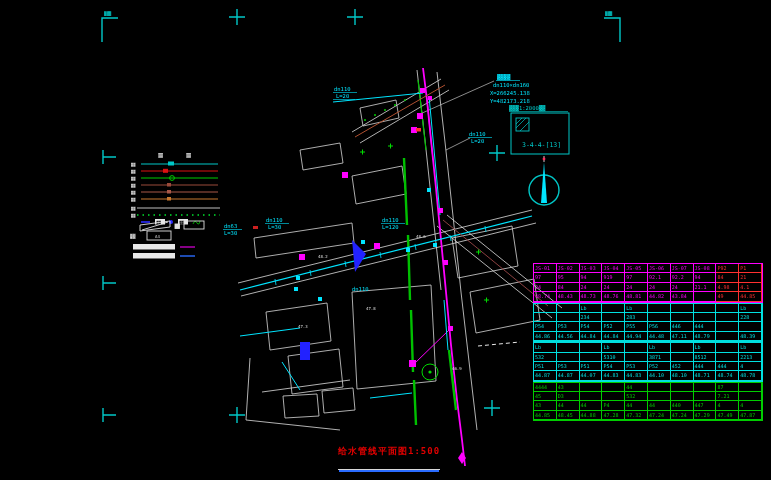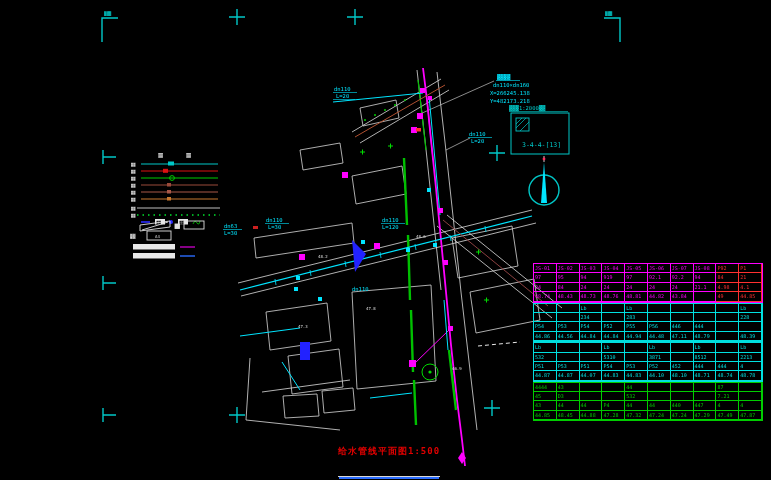--- a/index.html
+++ b/index.html
@@ -7,21 +7,21 @@
          font-family:"DejaVu Sans Mono",monospace;}
   svg{position:absolute;inset:0;}
   
   .pipe-table{position:absolute;left:533px;top:263px;width:230px;}
   .tgroup{display:grid;grid-template-columns:repeat(10,1fr);border:1px solid var(--gc);}
   .tcell{color:var(--gc);border-right:1px solid var(--gc);border-bottom:1px solid var(--gc);
          font-size:5px;height:8.4px;line-height:8.4px;padding-left:1px;overflow:hidden;
          white-space:nowrap;}
   
   .title{position:absolute;left:338px;top:445px;color:#e00000;font-size:9px;font-weight:bold;
-         letter-spacing:1px;padding-bottom:18px;border-bottom:1px solid #d8d8d8;
+         letter-spacing:1px;padding-bottom:11px;border-bottom:1px solid #d8d8d8;
          box-shadow:0 3px 0 -1px #2a6cff;}
   .title .scale{color:#e00000;}
 </style>
 </head>
 <body>
 
 <div class="stage">
 
 <svg width="771" height="480" viewBox="0 0 771 480">
 

